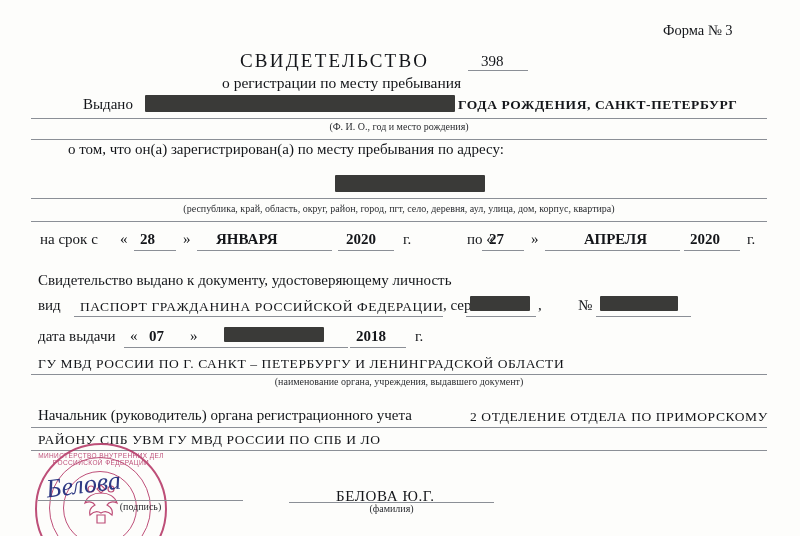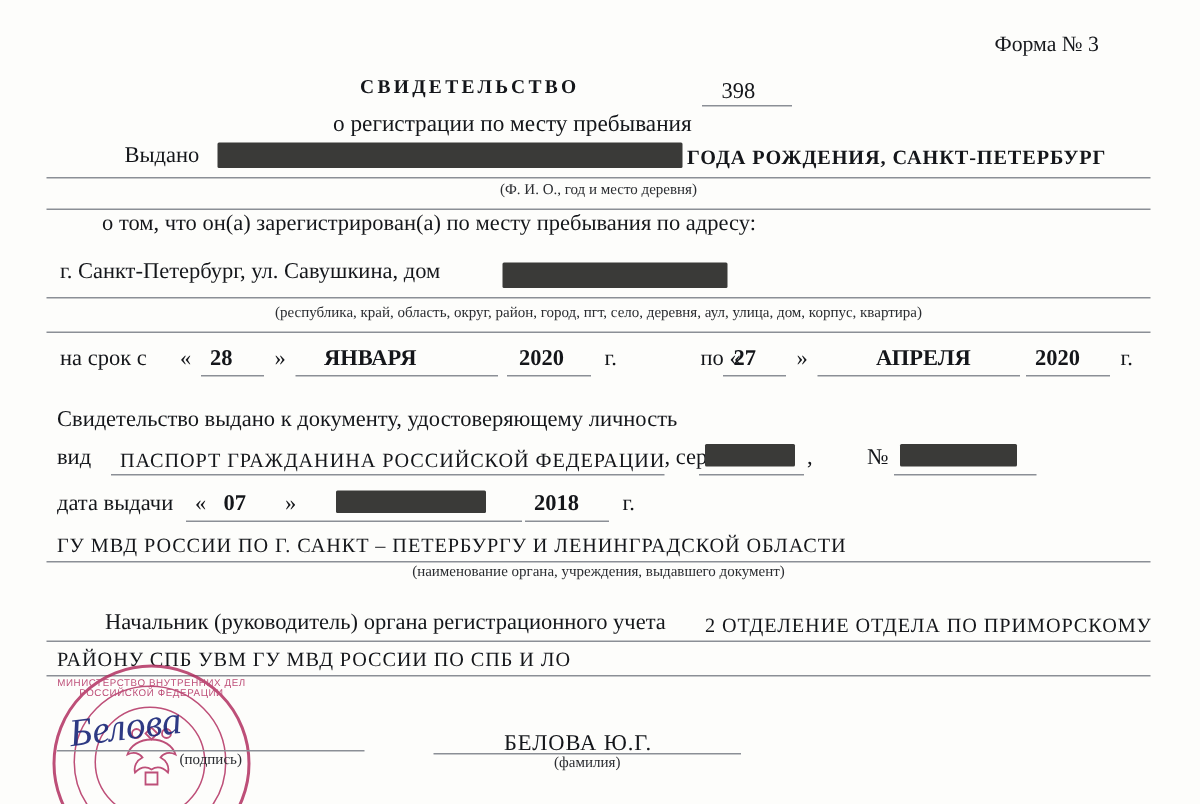--- a/index.html
+++ b/index.html
@@ -38,23 +38,23 @@
   }
   .small-caption {
     position: absolute;
     white-space: nowrap;
     font-size: 10px;
     color: #2b2d31;
     text-align: center;
     font-family: "Liberation Serif", serif;
   }
   .title-main {
-    font-size: 13px;
+    font-size: 19px;
     letter-spacing: 2.2px;
-    font-weight: 700;
+    font-weight: 400;
   }
   .title-sub {
     font-size: 15.5px;
   }
   .body-txt { font-size: 15px; }
   .body-sm { font-size: 13.5px; }
   .spaced { letter-spacing: 0.6px; }
 
   
   .form-no {
@@ -126,26 +126,25 @@
   <div class="txt title-main" style="left:240px; top:50px;">СВИДЕТЕЛЬСТВО</div>
   <div class="txt body-txt" style="left:481px; top:53px;">398</div>
   <div class="line" style="left:468px; top:70px; width:60px;"></div>
   <div class="txt title-sub" style="left:222px; top:74px;">о регистрации по месту пребывания</div>
 
   <div class="txt body-txt" style="left:83px; top:96px;">Выдано</div>
   <div class="redact" style="left:145px; top:95px; width:310px; height:17px;"></div>
   <div class="txt body-sm bold spaced" style="left:458px; top:97px;">ГОДА РОЖДЕНИЯ, САНКТ-ПЕТЕРБУРГ</div>
   <div class="line" style="left:31px; top:118px; width:736px;"></div>
 
-  <div class="small-caption" style="left:31px; top:121px; width:736px;">(Ф. И. О., год и место деревня)</div>
+  <div class="small-caption" style="left:31px; top:121px; width:736px;">(Ф. И. О., год и место рождения)</div>
   <div class="line" style="left:31px; top:139px; width:736px;"></div>
 
   <div class="txt body-txt" style="left:40px; top:141px;margin-left:28px;">о том, что он(а) зарегистрирован(а) по месту пребывания по адресу:</div>
 
-  <div class="txt body-txt" style="left:40px; top:173px;">г. Санкт-Петербург, ул. Савушкина, дом</div>
   <div class="redact" style="left:335px; top:175px; width:150px; height:17px;"></div>
   <div class="line" style="left:31px; top:198px; width:736px;"></div>
 
   <div class="small-caption" style="left:31px; top:203px; width:736px;">(республика, край, область, округ, район, город, пгт, село, деревня, аул, улица, дом, корпус, квартира)</div>
   <div class="line" style="left:31px; top:221px; width:736px;"></div>
 
   <div class="txt body-txt" style="left:40px; top:231px;">на срок с</div>
   <div class="txt body-txt" style="left:120px; top:231px;">«</div>
   <div class="txt body-txt bold" style="left:140px; top:231px;">28</div>
   <div class="line" style="left:134px; top:250px; width:42px;"></div>
@@ -185,21 +184,21 @@
   <div class="redact" style="left:224px; top:327px; width:100px; height:15px;"></div>
   <div class="line" style="left:124px; top:347px; width:224px;"></div>
   <div class="txt body-txt bold" style="left:356px; top:328px;">2018</div>
   <div class="line" style="left:350px; top:347px; width:56px;"></div>
   <div class="txt body-txt" style="left:415px; top:328px;">г.</div>
 
   <div class="txt body-sm spaced" style="left:38px; top:356px;">ГУ  МВД  РОССИИ  ПО  Г. САНКТ – ПЕТЕРБУРГУ  И  ЛЕНИНГРАДСКОЙ ОБЛАСТИ</div>
   <div class="line" style="left:31px; top:374px; width:736px;"></div>
   <div class="small-caption" style="left:31px; top:376px; width:736px;">(наименование органа, учреждения, выдавшего документ)</div>
 
-  <div class="txt body-txt" style="left:38px; top:407px;margin-left:32px;">Начальник (руководитель) органа регистрационного учета</div>
+  <div class="txt body-txt" style="left:38px; top:407px;">Начальник (руководитель) органа регистрационного учета</div>
   <div class="txt body-sm spaced" style="left:470px; top:409px;">2 ОТДЕЛЕНИЕ ОТДЕЛА  ПО ПРИМОРСКОМУ</div>
   <div class="line" style="left:31px; top:427px; width:736px;"></div>
   <div class="txt body-sm spaced" style="left:38px; top:432px;text-align:right;">РАЙОНУ СПБ УВМ  ГУ  МВД РОССИИ  ПО СПБ  И  ЛО</div>
   <div class="line" style="left:31px; top:450px; width:736px;"></div>
 
   <div class="stamp" style="left:35px; top:443px;">
     <div class="stamp-inner"></div>
     <div class="stamp-inner2"></div>
     <div class="stamp-txt-top">МИНИСТЕРСТВО ВНУТРЕННИХ ДЕЛ РОССИЙСКОЙ ФЕДЕРАЦИИ</div>
 

